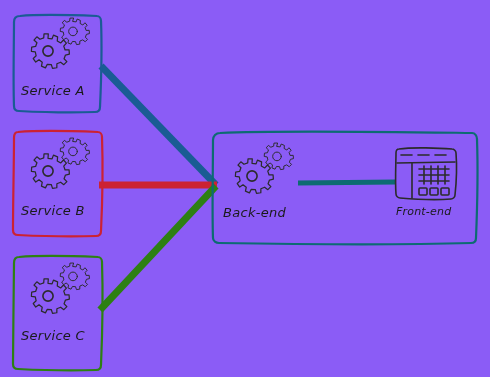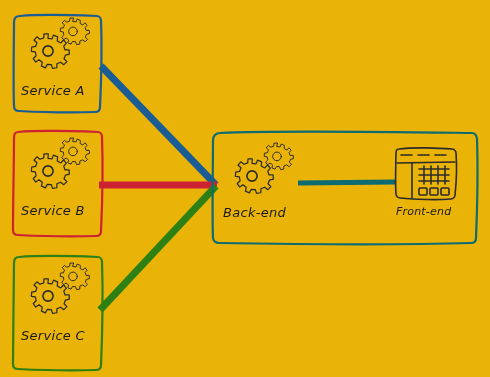--- a/index.html
+++ b/index.html
@@ -8,21 +8,21 @@
     padding: 0;
     background: #ffffff;
   }
   body {
     font-family: "DejaVu Sans", sans-serif;
   }
   #canvas {
     position: relative;
     width: 490px;
     height: 377px;
-    background: #eab308;
+    background: #8b5cf6;
     overflow: hidden;
   }
   #diagram-svg {
     position: absolute;
     left: 0;
     top: 0;
     width: 490px;
     height: 377px;
   }
   .node-label {

